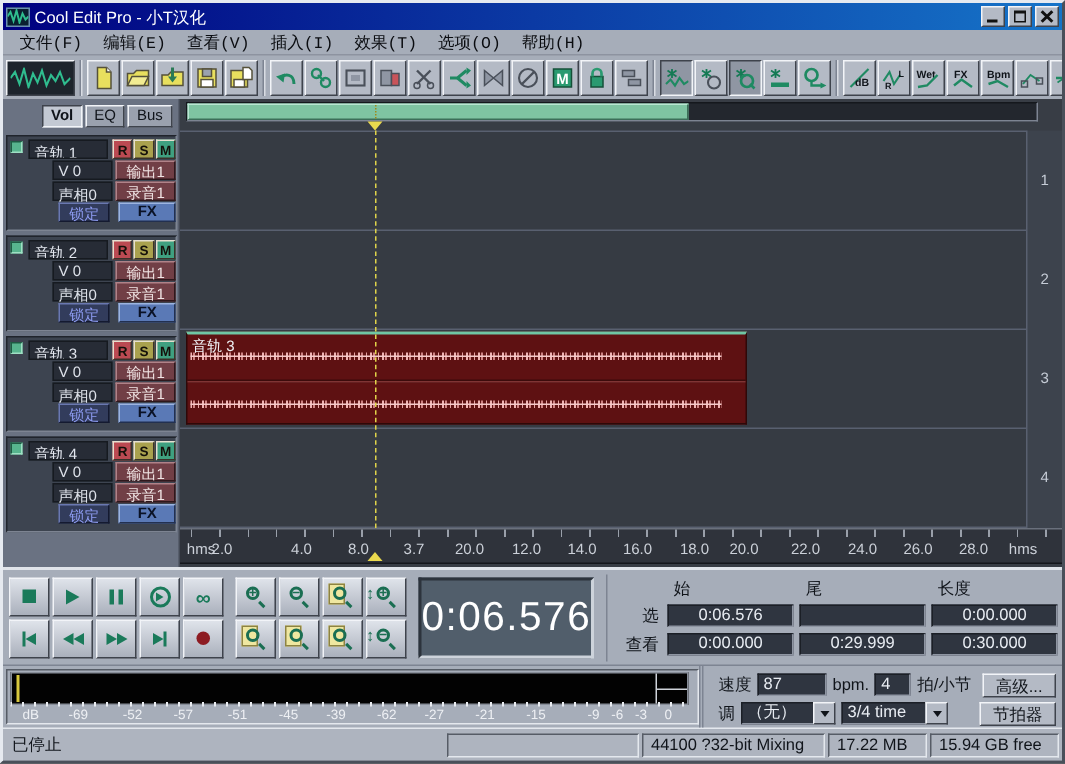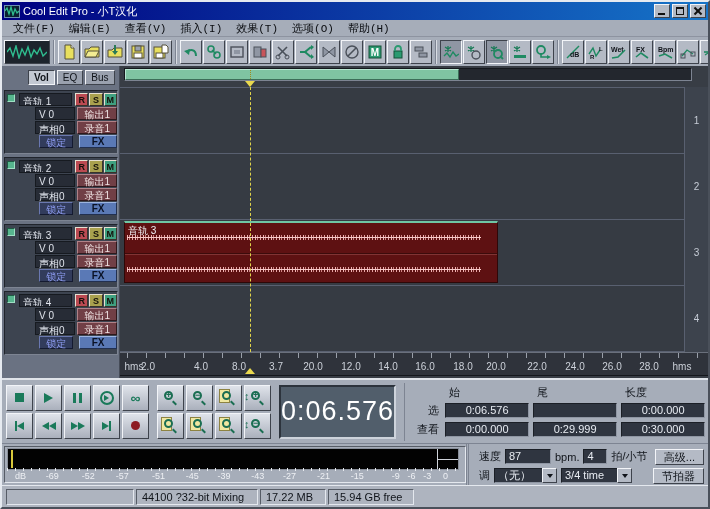--- a/index.html
+++ b/index.html
@@ -682,21 +682,21 @@
       </div>
       <div class="meter-scale">
         <div class="dots"></div>
         <span class="mlabel" style="left:3%">dB</span>
         <span class="mlabel" style="left:10%">-69</span>
         <span class="mlabel" style="left:18%">-52</span>
         <span class="mlabel" style="left:25.5%">-57</span>
         <span class="mlabel" style="left:33.5%">-51</span>
         <span class="mlabel" style="left:41%">-45</span>
         <span class="mlabel" style="left:48%">-39</span>
-        <span class="mlabel" style="left:55.5%">-43</span>
+        <span class="mlabel" style="left:55.5%">-62</span>
         <span class="mlabel" style="left:62.5%">-27</span>
         <span class="mlabel" style="left:70%">-21</span>
         <span class="mlabel" style="left:77.5%">-15</span>
         <span class="mlabel" style="left:86%">-9</span>
         <span class="mlabel" style="left:89.5%">-6</span>
         <span class="mlabel" style="left:93%">-3</span>
         <span class="mlabel" style="left:97%">0</span>
       </div>
     </div>
 
@@ -722,19 +722,20 @@
           <span class="dd-btn">
               <span class="dd-arrow"></span>
             </span>
         </span>
         <button class="sess-btn">节拍器</button>
       </div>
     </div>
   </div>
 
   <div class="statusbar">
+    <span class="sb-left">已停止</span>
     <span class="sb-box sb-empty"></span>
     <span class="sb-box sb-fmt">44100 ?32-bit Mixing</span>
     <span class="sb-box sb-mem">17.22 MB</span>
     <span class="sb-box sb-disk">15.94 GB free</span>
   </div>
 
 </div>
 
 </body></html>

